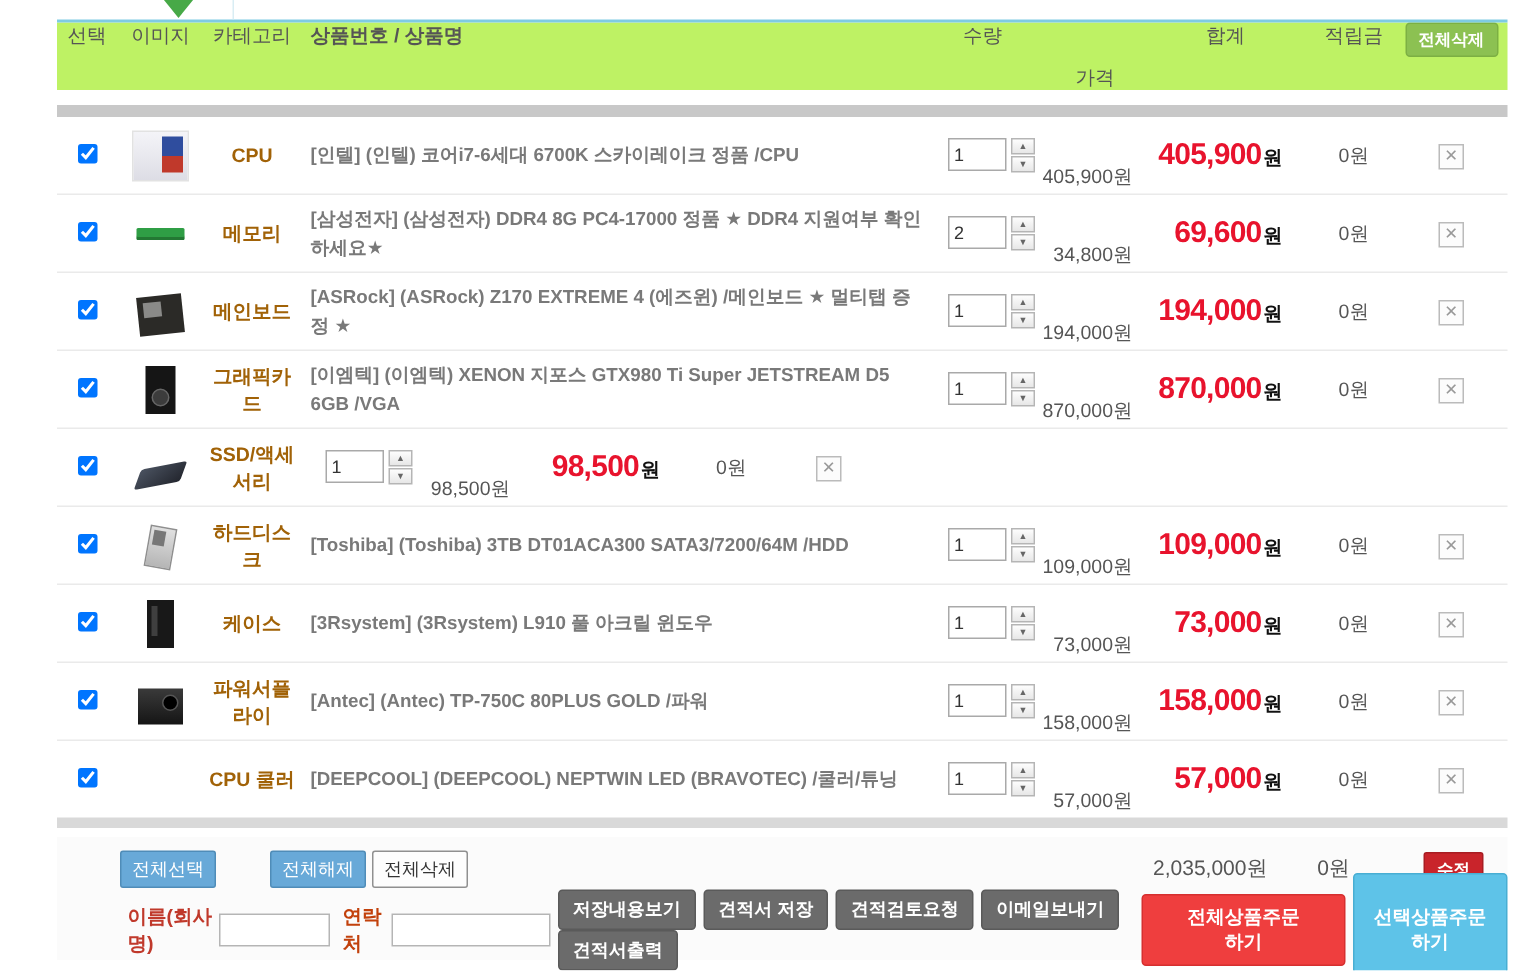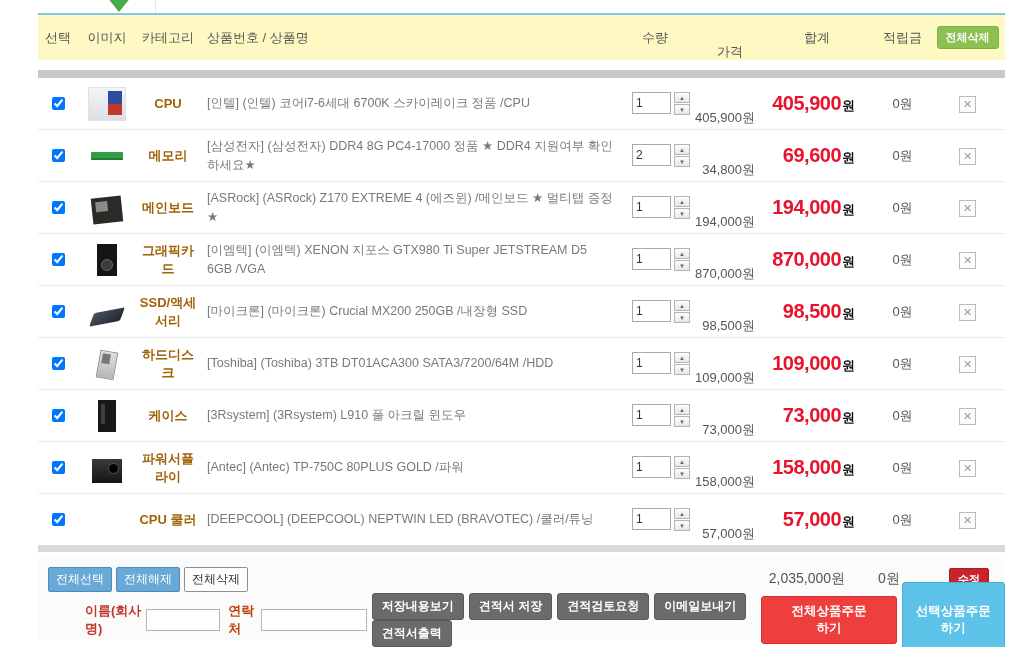--- a/index.html
+++ b/index.html
@@ -7,26 +7,26 @@
   .page{position:relative;width:1015px;height:647px;overflow:hidden;background:#fff;}
   .content{margin-left:38px;width:967px;}
 
   
   .top-strip{position:relative;height:13px;overflow:hidden;border-bottom:2px solid #7ecbe3;}
   .green-arrow{position:absolute;left:60px;top:-14px;width:0;height:0;
     border-left:21px solid transparent;border-right:21px solid transparent;border-top:26px solid #47a947;}
   .top-vline{position:absolute;left:117px;top:0;width:1px;height:13px;background:#d9edf4;}
 
   
-  .thead{display:flex;align-items:center;height:45px;background:#fef9c3;font-size:13px;color:#555;}
+  .thead{display:flex;align-items:flex-start;height:45px;background:#bef264;font-size:13px;color:#555;}
   .c-select{width:40px;text-align:center;flex:none;}
   .c-img{width:58px;text-align:center;flex:none;}
   .c-cat{width:64px;text-align:center;flex:none;font-weight:bold;color:#a16207;}
   .thead .c-cat{font-weight:normal;color:#555;}
-  .c-name{width:415px;flex:none;text-align:left;padding-left:7px;box-sizing:border-box;}
+  .c-name{width:415px;flex:none;text-align:left;padding-left:7px;box-sizing:border-box;font-weight:bold;}
   .c-qty{width:80px;flex:none;text-align:center;}
   .c-price{width:70px;flex:none;text-align:center;margin-top:28px;}
   .c-total{width:110px;flex:none;text-align:right;padding-right:20px;box-sizing:border-box;}
   .thead .c-total{padding-right:45px;}
   .c-points{width:55px;flex:none;text-align:center;}
   .c-del{width:75px;flex:none;text-align:center;}
 
   .btn-del-all{background:#8cc152;color:#fff;border:1px solid #7cb043;border-radius:3px;
     font-size:11px;font-weight:bold;padding:3px 8px;cursor:pointer;}
 
@@ -71,21 +71,21 @@
   .img-hdd::after{content:"";position:absolute;left:2px;top:2px;width:8px;height:10px;background:#777;}
   .img-case{background:#181818;width:18px;height:32px;margin-top:1px;}
   .img-case::after{content:"";position:absolute;left:3px;top:4px;width:4px;height:20px;background:#3f3f3f;}
   .img-psu{background:linear-gradient(#3a3a3a,#151515);width:30px;height:24px;margin-top:6px;}
   .img-psu::after{content:"";position:absolute;right:3px;top:4px;width:9px;height:9px;border-radius:50%;background:#000;border:1px solid #555;}
 
   
   .footer{background:#fbfbfb;margin-top:6px;}
   .f-row1{display:flex;align-items:center;height:42px;padding-left:10px;box-sizing:border-box;}
   .btn-blue{background:#68a9d8;border:1px solid #4f8cb8;color:#fff;font-size:12px;padding:3px 7px;
-    border-radius:2px;margin-right:4px;cursor:pointer;}
+    border-radius:2px;margin-right:4px;cursor:pointer;margin-left:32px;}
   .btn-plain{background:#fdfdfd;border:1px solid #909090;color:#333;font-size:12px;padding:3px 7px;
     border-radius:2px;cursor:pointer;}
   .f-spacer{flex:1;}
   .ft-total{width:115px;text-align:right;font-size:14px;color:#555;flex:none;}
   .ft-points{width:88px;text-align:center;font-size:14px;color:#555;flex:none;}
   .ft-edit{width:72px;text-align:center;flex:none;}
   .btn-edit{background:#c9242b;border:1px solid #a81d23;color:#fff;font-size:11px;font-weight:bold;
     padding:3px 8px;border-radius:2px;cursor:pointer;}
 
   .f-row2{display:flex;align-items:center;height:40px;padding-left:47px;box-sizing:border-box;}
@@ -241,21 +241,20 @@
   </div>
 
   <div class="row">
     <div class="c-select">
       <input type="checkbox" checked="" style="">
     </div>
     <div class="c-img">
       <div class="thumb img-ssd"></div>
     </div>
     <div class="c-cat">SSD/액세서리</div>
-    <div class="c-name">[마이크론] (마이크론) Crucial MX200 250GB /내장형 SSD</div>
     <div class="c-qty">
       <span class="qty-wrap">
         <input class="qty-input" value="1" style="">
         <span class="spin">
           <button class="spin-btn">▲</button>
           <button class="spin-btn">▼</button>
         </span>
       </span>
     </div>
     <div class="c-price">98,500원</div>

